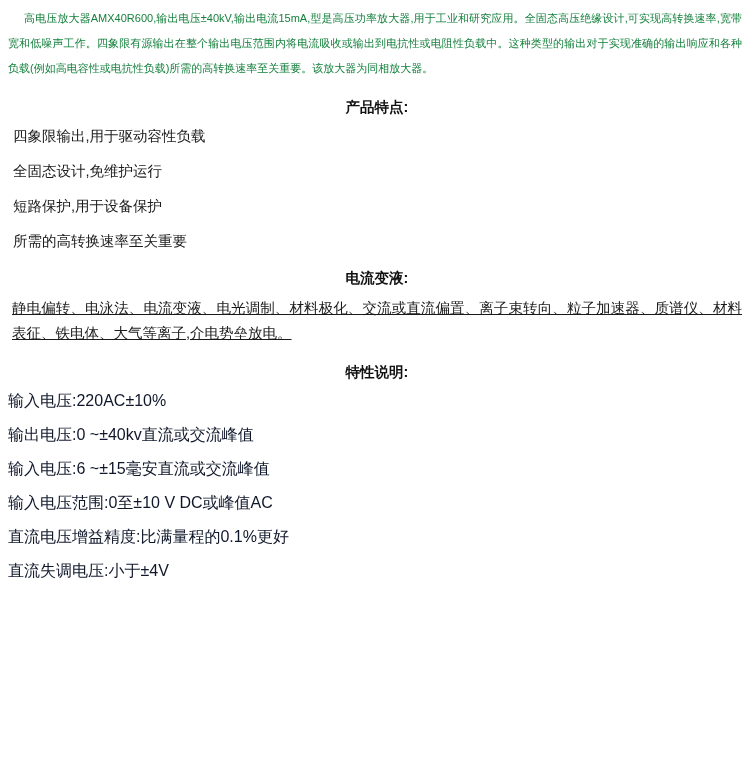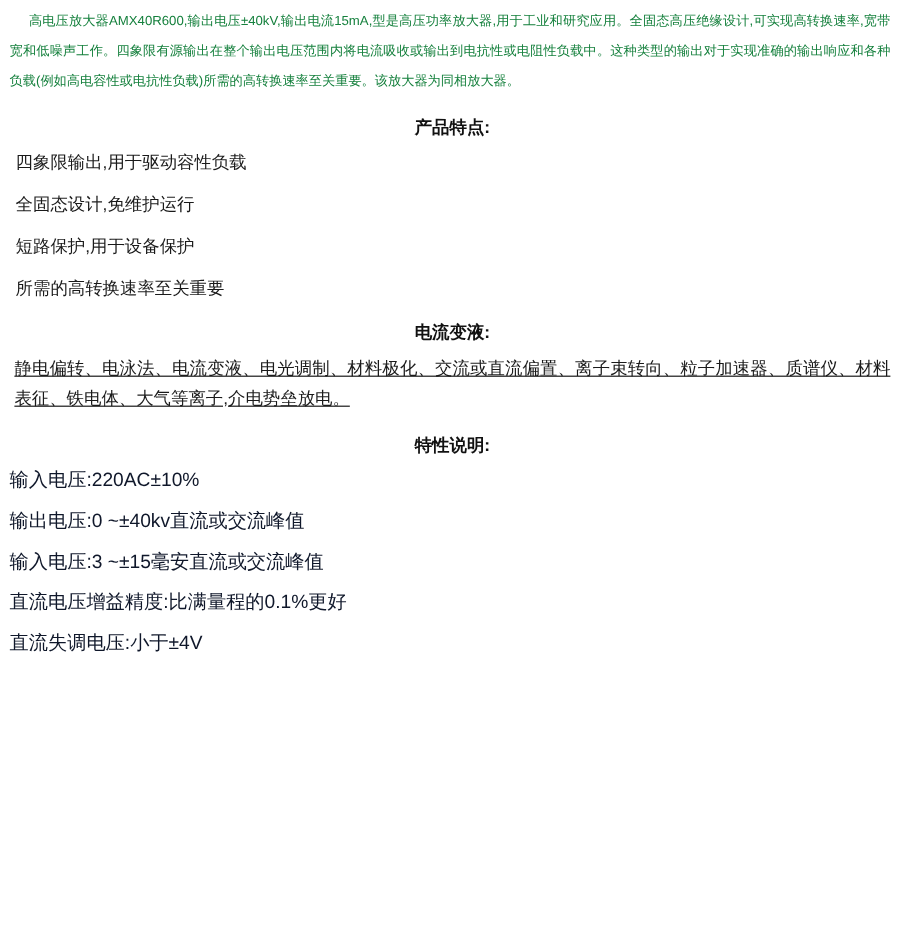--- a/index.html
+++ b/index.html
@@ -92,19 +92,20 @@
     <li>所需的高转换速率至关重要</li>
   </ul>
 
   <h3 class="section-title">电流变液:</h3>
   <p class="para">静电偏转、电泳法、电流变液、电光调制、材料极化、交流或直流偏置、离子束转向、粒子加速器、质谱仪、材料表征、铁电体、大气等离子,介电势垒放电。</p>
 
   <h3 class="section-title">特性说明:</h3>
   <ul class="spec-list">
     <li><span class="label">输入电压:</span><span class="value">220AC±10%</span></li>
     <li><span class="label">输出电压:</span><span class="value">0 ~±40kv直流或交流峰值</span></li>
-    <li><span class="label">输入电压:</span><span class="value">3 ~±15毫安直流或交流峰值</span></li>
+    <li><span class="label">输入电压:</span><span class="value">6 ~±15毫安直流或交流峰值</span></li>
+    <li><span class="label">输入电压范围:</span><span class="value">0至±10 V DC或峰值AC</span></li>
     <li><span class="label">直流电压增益精度:</span><span class="value">比满量程的0.1%更好</span></li>
     <li><span class="label">直流失调电压:</span><span class="value">小于±4V</span></li>
 
   </ul>
 
 </div>
 
 </body></html>

